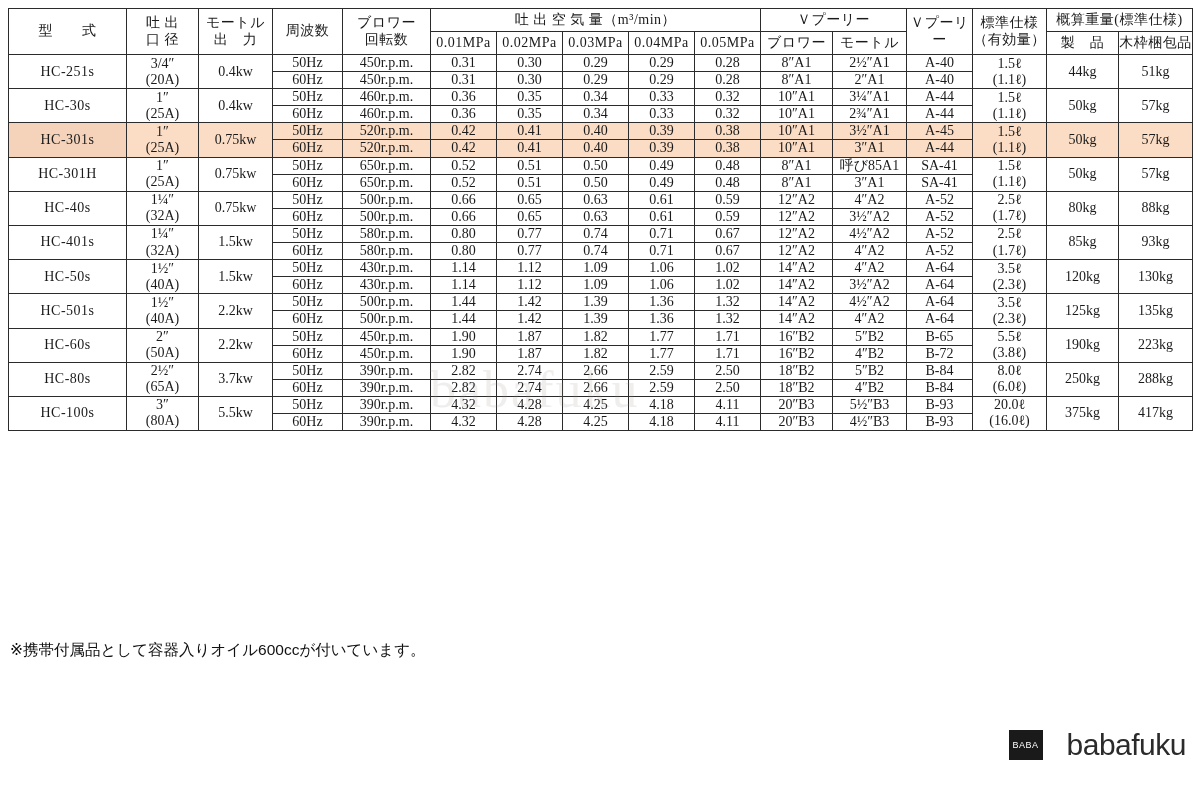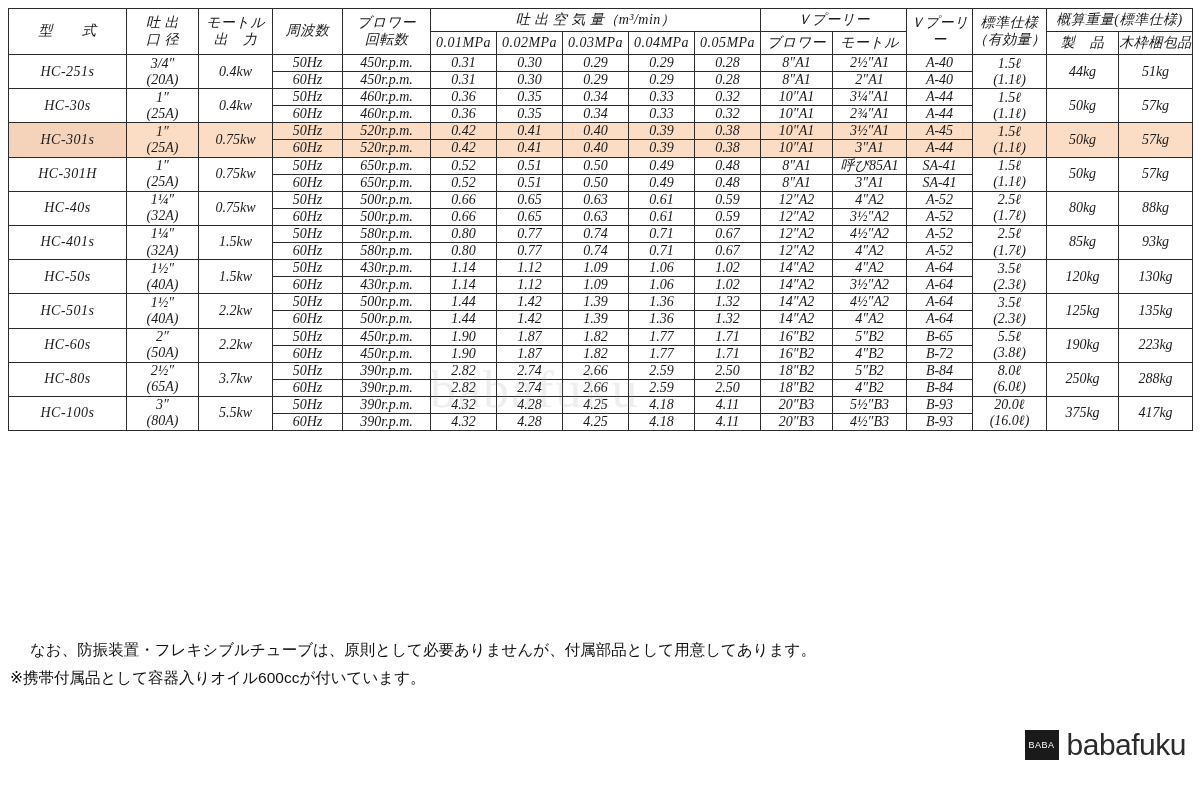--- a/index.html
+++ b/index.html
@@ -12,21 +12,20 @@
     overflow:hidden;
   }
   .sheet{
     position:absolute;left:0;top:0;width:1200px;height:790px;
   }
   table.spec{
     border-collapse:collapse;
     margin:8px 0 16px 8px;
     width:1184px;
     table-layout:fixed;
-    font-style:italic;
   }
   table.spec th, table.spec td{
     border:1px solid #2b2b2b;
     text-align:center;
     vertical-align:middle;
     font-size:14px;
     padding:0;
     line-height:1.15;
     background:#fff;
   }
@@ -66,21 +65,21 @@
     left:430px;top:360px;
     font-size:52px;
     color:rgba(160,150,140,0.16);
     font-family:"Liberation Serif",serif;
     letter-spacing:2px;
     pointer-events:none;
   }
   .brand{
     position:absolute;
     right:14px;bottom:28px;
-    display:flex;align-items:center;gap:8px;
+    display:flex;align-items:center;gap:24px;
   }
   .brand .logo{
     width:34px;height:30px;background:#1a1a1a;color:#fff;
     font-size:9px;display:flex;align-items:center;justify-content:center;
     font-family:"Liberation Sans",sans-serif;letter-spacing:0.5px;
   }
   .brand .name{
     font-size:30px;color:#2b2b2b;font-family:"Liberation Sans",sans-serif;
     letter-spacing:-0.5px;
   }
@@ -540,21 +539,20 @@
           <td class="small">4.18</td>
           <td class="small">4.11</td>
           <td class="small">20″B3</td>
           <td class="small">4½″B3</td>
           <td class="small">B-93</td>
         </tr>
       </tbody>
   </table>
 
   <div class="notes">
-    <div class="indent">なお、防振装置・フレキシブルチューブは、原則として必要ありませんが、付属部品として用意してあります。</div>
     <div>※携帯付属品として容器入りオイル600ccが付いています。</div>
   </div>
 
   <div class="wm">babafuku</div>
 
   <div class="brand">
     <div class="logo">BABA</div>
     <div class="name">babafuku</div>
   </div>
 </div>

